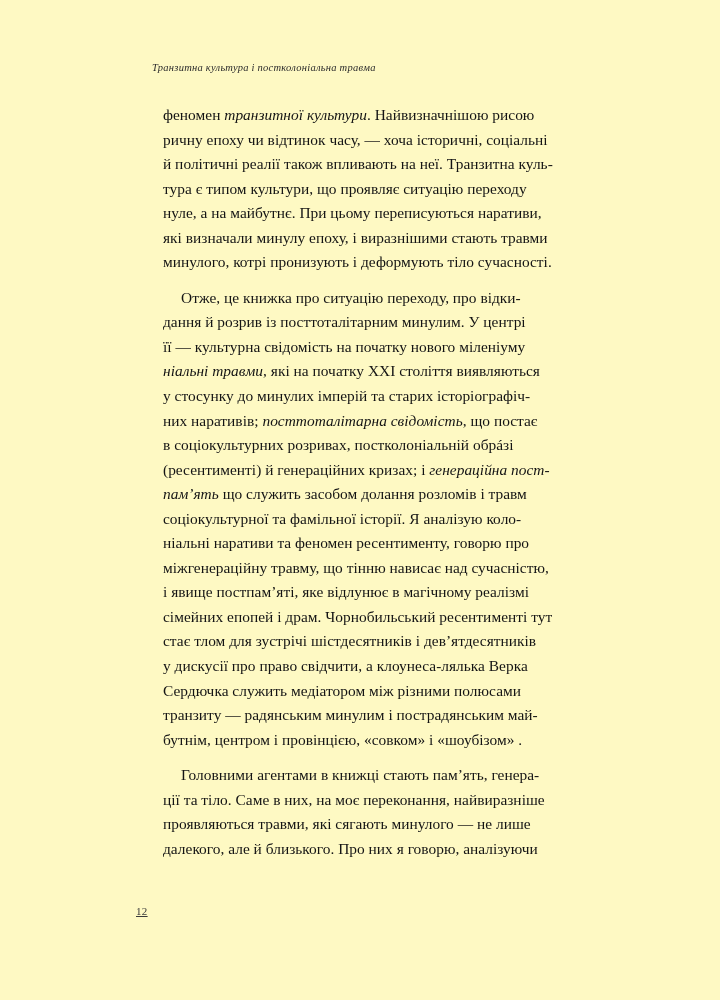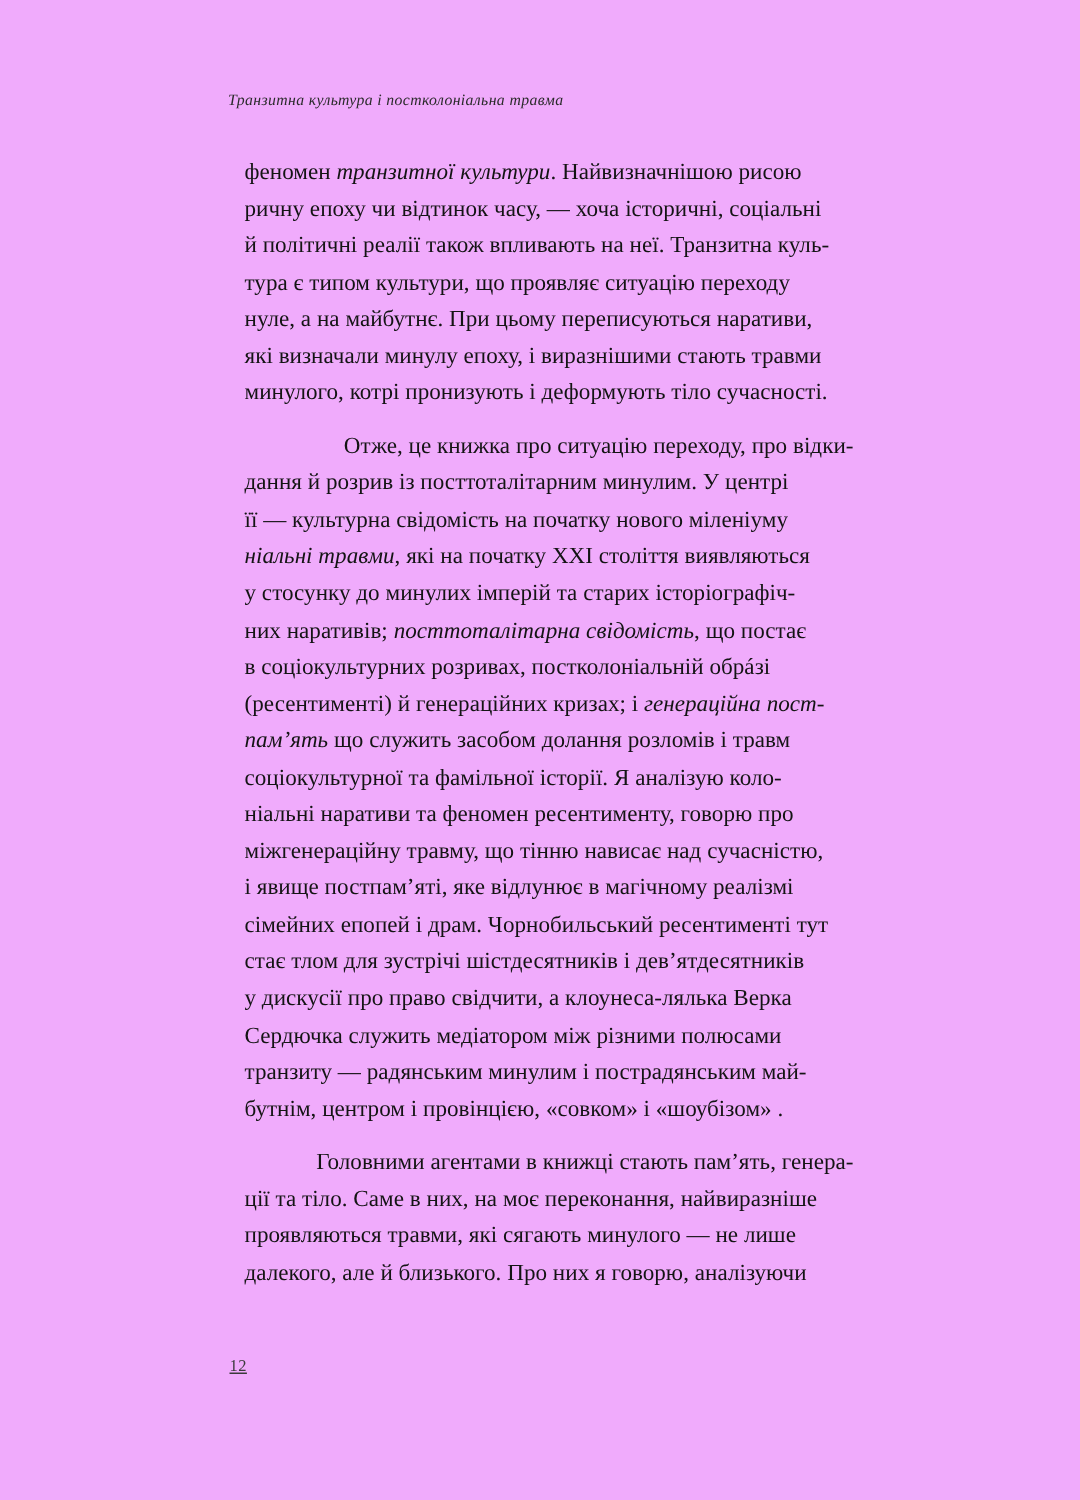--- a/index.html
+++ b/index.html
@@ -5,21 +5,21 @@
 <style>
   html, body {
     margin: 0;
     padding: 0;
     background: #ffffff;
   }
   .page {
     position: relative;
     width: 720px;
     height: 1000px;
-    background: #f0abfc;
+    background: #fef9c3;
     overflow: hidden;
     font-family: "Liberation Serif", "DejaVu Serif", serif;
     color: #1a1a1a;
     -webkit-font-smoothing: antialiased;
   }
 
   
   .running-head {
     position: absolute;
     left: 152px;
@@ -48,31 +48,30 @@
   }
 
   
   .line {
     display: block;
     white-space: pre;
   }
   .line.indent {
     text-indent: 0;
     padding-left: 18px;
-    text-align: right;
   }
 
   .it {
     font-style: italic;
   }
 
   
   .folio {
     position: absolute;
-    left: 153px;
+    left: 136px;
     top: 905px;
     font-size: 11px;
     color: #3a3a3a;
     letter-spacing: 0.3px;
     text-decoration: underline;
   }
 </style>
 </head>
 <body>
 

